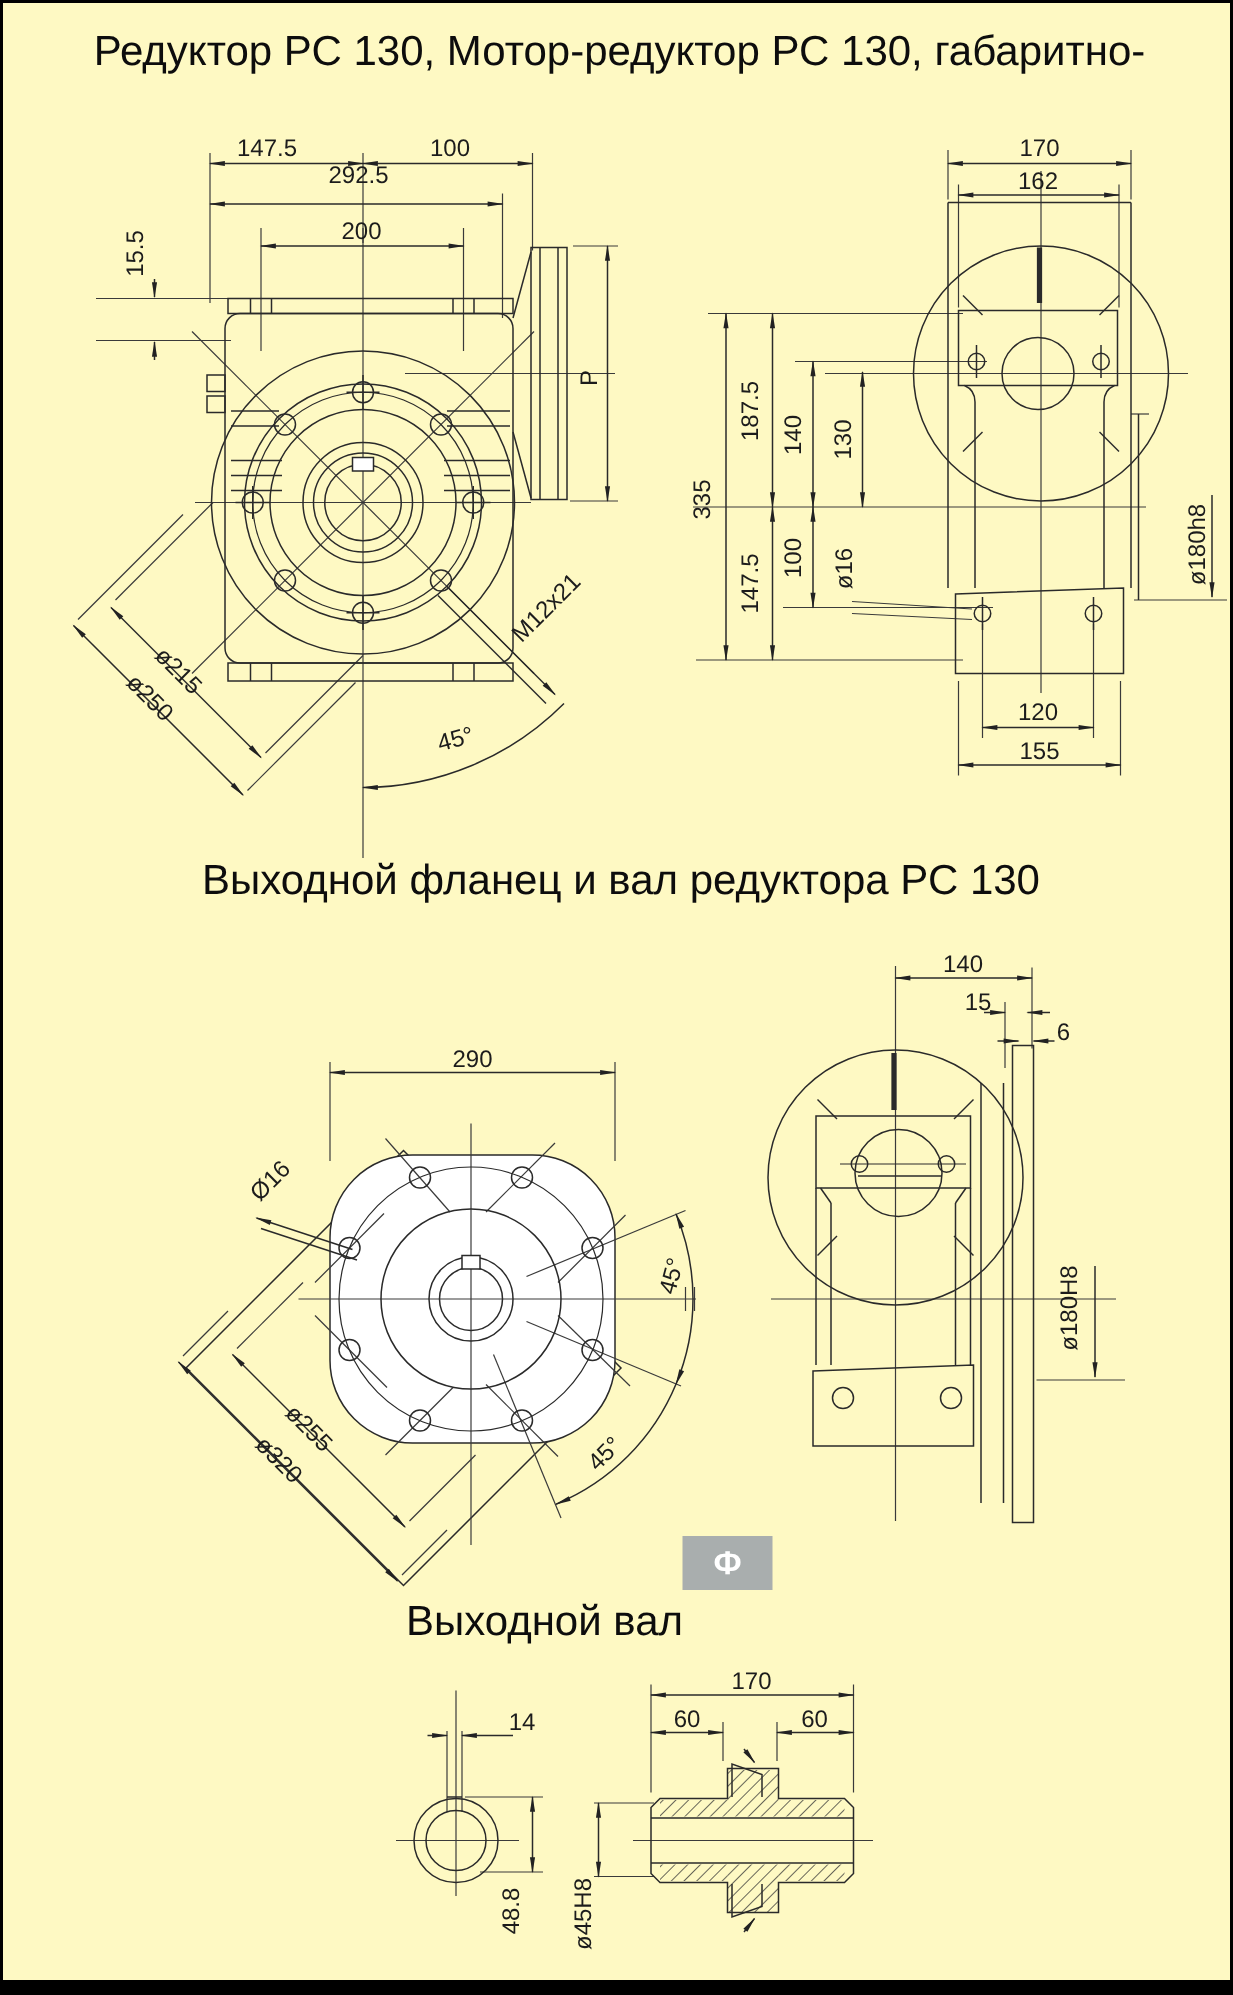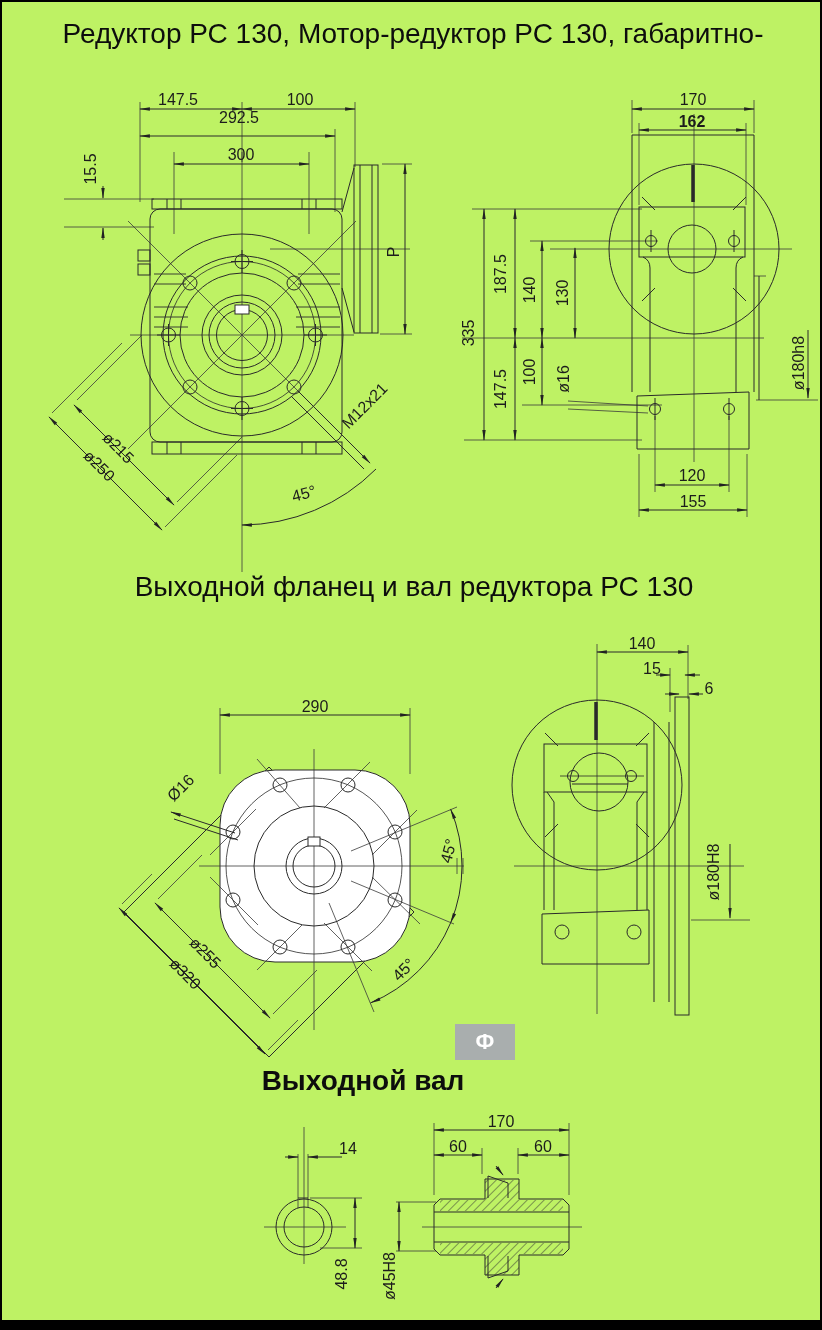--- a/index.html
+++ b/index.html
@@ -1,27 +1,27 @@
 <!DOCTYPE html>
 <html><head>
 <meta charset="utf-8">
 <style>
   html,body{margin:0;padding:0;background:#e8e8e8;}
   .page{
-    position:relative;width:822px;height:1330px;background:#bef264;
+    position:relative;width:822px;height:1330px;background:#fef9c3;
     border:2px solid #000;box-sizing:border-box;overflow:hidden;
     font-family:"Liberation Sans",sans-serif;
     text-align:center;
   }
   .page svg{position:absolute;left:0;top:0;}
   .title{
     position:absolute;font-size:28px;color:#0d0d0d;white-space:nowrap;
     transform:translateX(-50%);
   }
-  .title.bold{font-weight:bold;}
+  .title.bold{font-weight:normal;}
   .dim{
     position:absolute;font-size:16px;color:#1c1c1c;white-space:nowrap;
     transform:translate(-50%,-50%);line-height:1;
   }
   .logo-badge{
     position:absolute;left:453px;top:1022px;width:60px;height:36px;
     background:#a9aeae;color:#fff;font-weight:bold;font-size:22px;
     display:flex;align-items:center;justify-content:center;
   }
   .bottombar{position:absolute;left:0;top:1318px;width:100%;height:10px;background:#000;}
@@ -355,30 +355,30 @@
 
   <div class="logo-badge">
     <span>Ф</span>
   </div>
 
   <div class="bottombar"></div>
 
   <span class="dim" style="left:176px;top:98px;">147.5</span>
   <span class="dim" style="left:298px;top:98px;">100</span>
   <span class="dim" style="left:237px;top:116px;">292.5</span>
-  <span class="dim" style="left:239px;top:153px;">300</span>
+  <span class="dim" style="left:239px;top:153px;">200</span>
   <span class="dim" style="left:89px;top:167px;transform:translate(-50%,-50%) rotate(-90deg);">15.5</span>
   <span class="dim" style="left:392px;top:250px;transform:translate(-50%,-50%) rotate(-90deg);">P</span>
   <span class="dim" style="left:116px;top:446px;transform:translate(-50%,-50%) rotate(45deg);">ø215</span>
   <span class="dim" style="left:97px;top:464px;transform:translate(-50%,-50%) rotate(45deg);">ø250</span>
   <span class="dim" style="left:363px;top:404px;transform:translate(-50%,-50%) rotate(-45deg);">M12x21</span>
   <span class="dim" style="left:302px;top:492px;transform:translate(-50%,-50%) rotate(-15deg);">45°</span>
 
   <span class="dim" style="left:691px;top:98px;">170</span>
-  <span class="dim" style="left:690px;top:120px;font-weight:bold;">162</span>
+  <span class="dim" style="left:690px;top:120px;">162</span>
   <span class="dim" style="left:467px;top:331px;transform:translate(-50%,-50%) rotate(-90deg);">335</span>
   <span class="dim" style="left:499px;top:272px;transform:translate(-50%,-50%) rotate(-90deg);">187.5</span>
   <span class="dim" style="left:528px;top:288px;transform:translate(-50%,-50%) rotate(-90deg);">140</span>
   <span class="dim" style="left:561px;top:291px;transform:translate(-50%,-50%) rotate(-90deg);">130</span>
   <span class="dim" style="left:499px;top:387px;transform:translate(-50%,-50%) rotate(-90deg);">147.5</span>
   <span class="dim" style="left:528px;top:370px;transform:translate(-50%,-50%) rotate(-90deg);">100</span>
   <span class="dim" style="left:562px;top:377px;transform:translate(-50%,-50%) rotate(-90deg);">ø16</span>
   <span class="dim" style="left:797px;top:361px;transform:translate(-50%,-50%) rotate(-90deg);">ø180h8</span>
   <span class="dim" style="left:690px;top:474px;">120</span>
   <span class="dim" style="left:691px;top:500px;">155</span>

